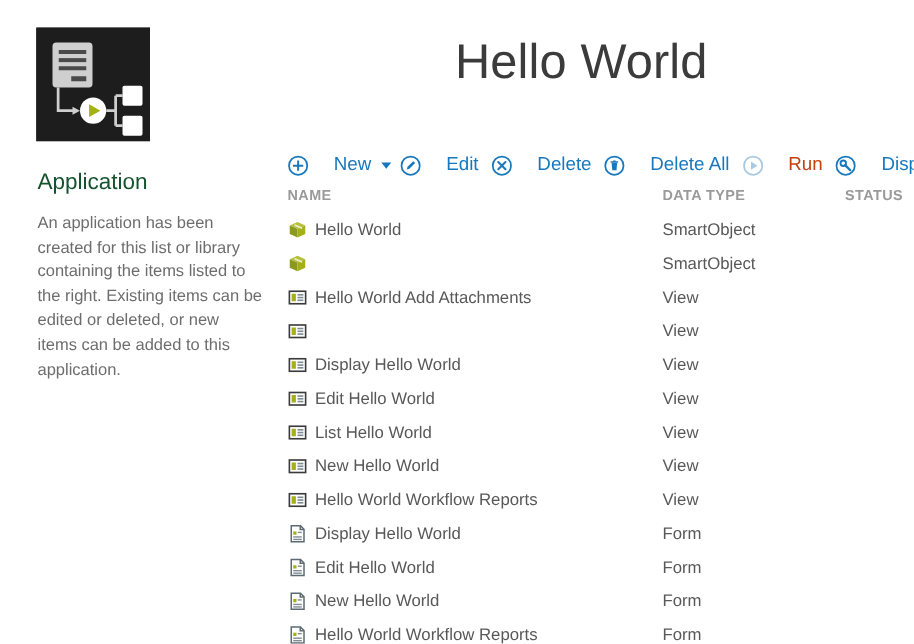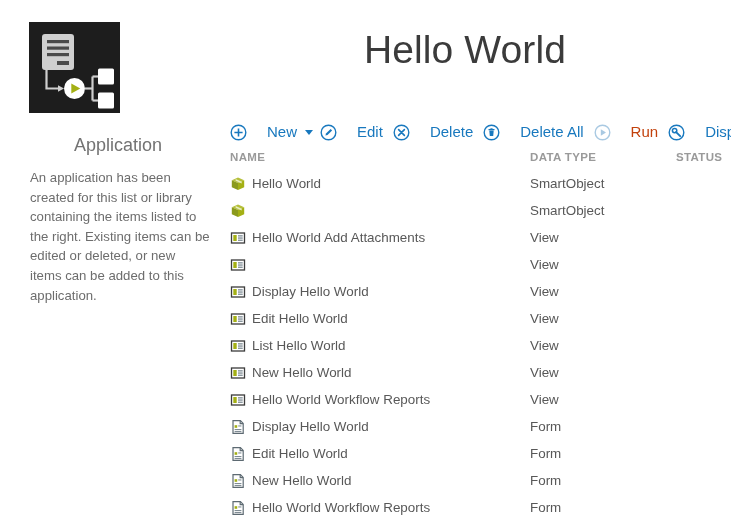--- a/index.html
+++ b/index.html
@@ -68,22 +68,21 @@
   }
 
   
   .side-heading {
     position: absolute;
     left: 30px;
     top: 133px;
     font-size: 18px;
     line-height: 24px;
     font-weight: 400;
-    color: #737373;
-    margin-left: 44px;
+    color: #14532d;
   }
   .side-desc {
     position: absolute;
     left: 30px;
     top: 168px;
     width: 180px;
     font-size: 13.2px;
     line-height: 19.6px;
     color: #6d6d6d;
   }

